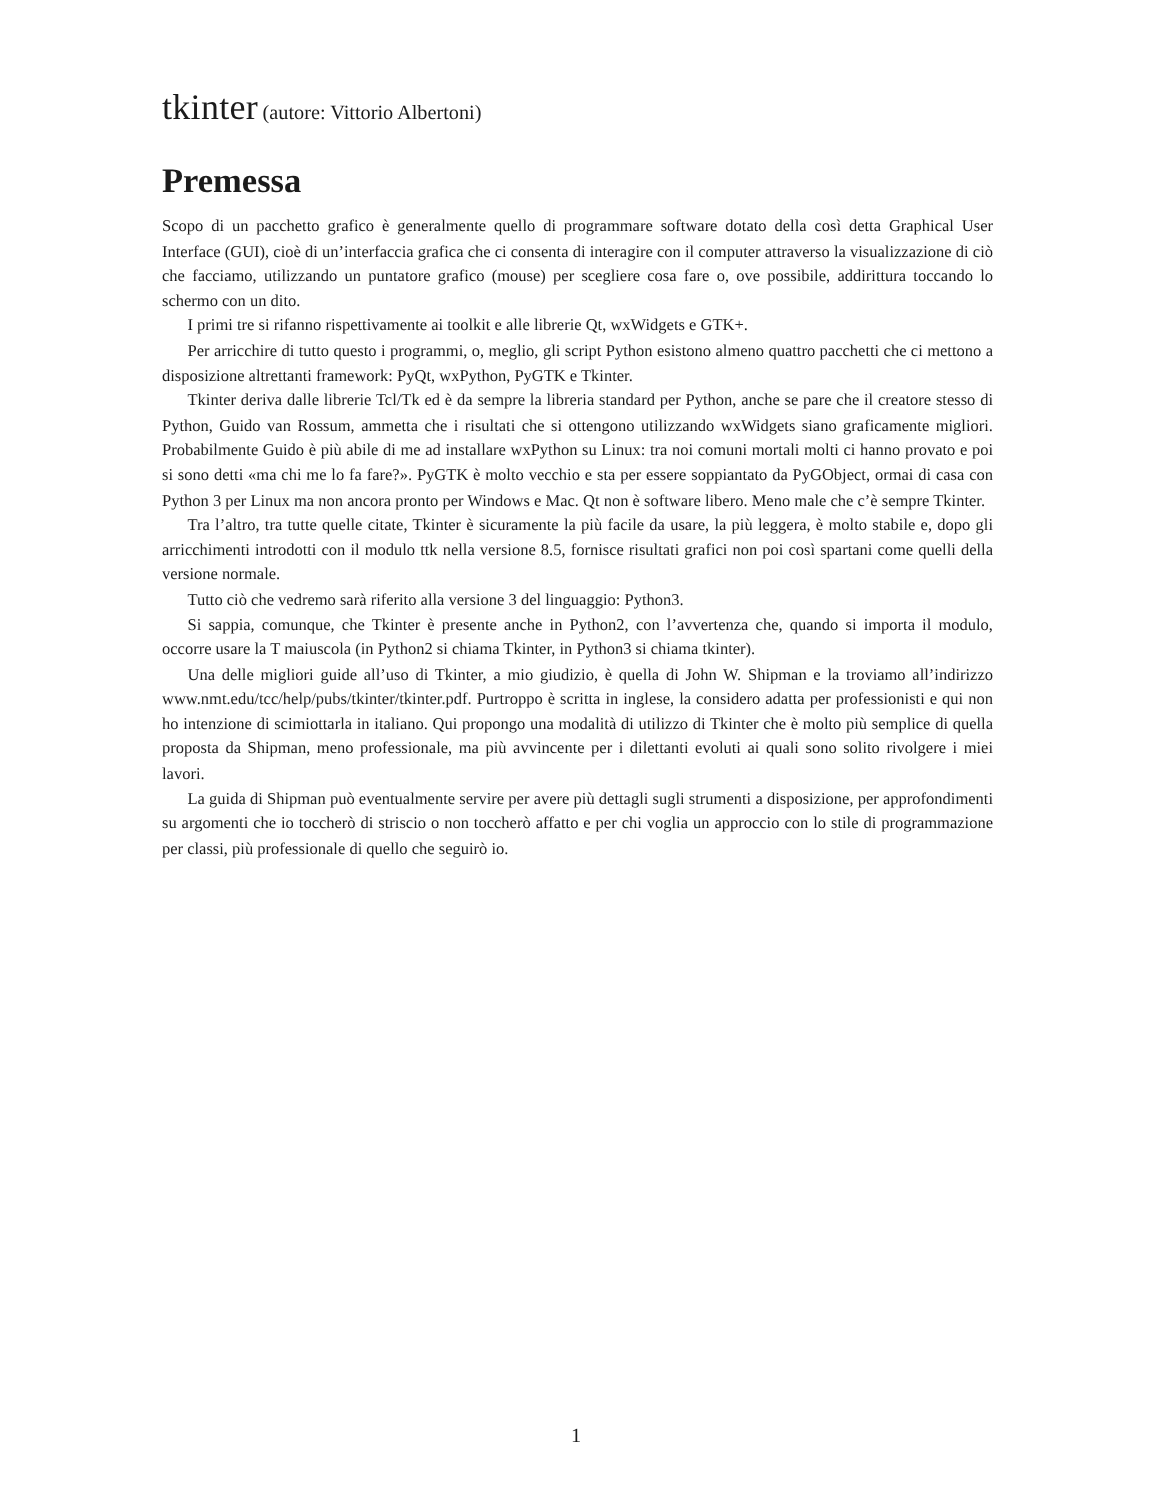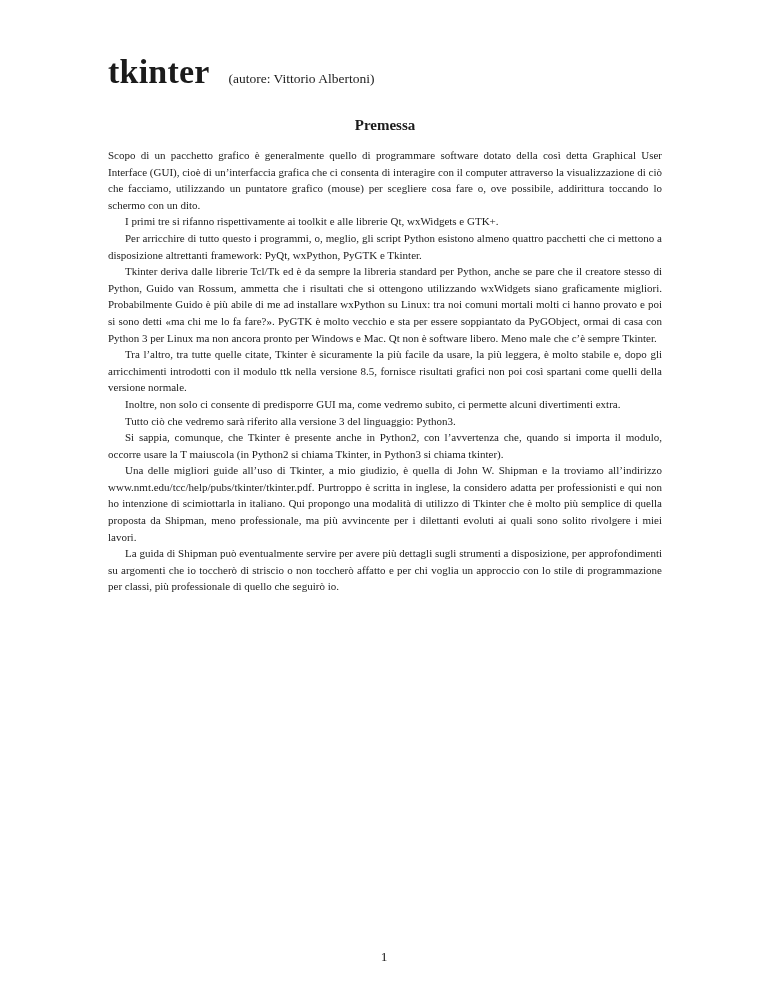--- a/index.html
+++ b/index.html
@@ -21,35 +21,34 @@
     left: 108px;
     top: 56px;
     width: 554px;
   }
   .title-row {
     margin: 0;
     line-height: 32px;
     white-space: nowrap;
   }
   .doc-title {
-    font-size: 34px;
-    font-weight: bold;
+    font-size: 24px;
+    font-weight: normal;
     letter-spacing: 0.2px;
     margin-top: 40px;
   }
   .doc-author {
     font-size: 13.5px;
-    margin-left: 19px;
+    margin-left: 3px;
   }
   .section-heading {
-    font-size: 15px;
+    font-size: 23px;
     font-weight: bold;
     line-height: 18px;
     margin: 21px 0 13px 0;
-    text-align: center;
   }
   .body-par {
     margin: 0;
     font-size: 11px;
     line-height: 16.6px;
     text-align: justify;
   }
   .body-par.indent {
     text-indent: 17px;
   }
@@ -73,21 +72,20 @@
 
     <div class="title-row"><span class="doc-title">tkinter</span><span class="doc-author">(autore: Vittorio Albertoni)</span></div>
 
     <h2 class="section-heading">Premessa</h2>
 
     <p class="body-par">Scopo di un pacchetto grafico è generalmente quello di programmare software dotato della così detta Graphical User Interface (GUI), cioè di un’interfaccia grafica che ci consenta di interagire con il computer attraverso la visualizzazione di ciò che facciamo, utilizzando un puntatore grafico (mouse) per scegliere cosa fare o, ove possibile, addirittura toccando lo schermo con un dito.</p>
     <p class="body-par indent">I primi tre si rifanno rispettivamente ai toolkit e alle librerie Qt, wxWidgets e GTK+.</p>
     <p class="body-par indent">Per arricchire di tutto questo i programmi, o, meglio, gli script Python esistono almeno quattro pacchetti che ci mettono a disposizione altrettanti framework: PyQt, wxPython, PyGTK e Tkinter.</p>
     <p class="body-par indent">Tkinter deriva dalle librerie Tcl/Tk ed è da sempre la libreria standard per Python, anche se pare che il creatore stesso di Python, Guido van Rossum, ammetta che i risultati che si ottengono utilizzando wxWidgets siano graficamente migliori. Probabilmente Guido è più abile di me ad installare wxPython su Linux: tra noi comuni mortali molti ci hanno provato e poi si sono detti «ma chi me lo fa fare?». PyGTK è molto vecchio e sta per essere soppiantato da PyGObject, ormai di casa con Python 3 per Linux ma non ancora pronto per Windows e Mac. Qt non è software libero. Meno male che c’è sempre Tkinter.</p>
     <p class="body-par indent">Tra l’altro, tra tutte quelle citate, Tkinter è sicuramente la più facile da usare, la più leggera, è molto stabile e, dopo gli arricchimenti introdotti con il modulo ttk nella versione 8.5, fornisce risultati grafici non poi così spartani come quelli della versione normale.</p>
-    <p class="body-par indent">Inoltre, non solo ci consente di predisporre GUI ma, come vedremo subito, ci permette alcuni divertimenti extra.</p>
     <p class="body-par indent">Tutto ciò che vedremo sarà riferito alla versione 3 del linguaggio: Python3.</p>
     <p class="body-par indent">Si sappia, comunque, che Tkinter è presente anche in Python2, con l’avvertenza che, quando si importa il modulo, occorre usare la T maiuscola (in Python2 si chiama Tkinter, in Python3 si chiama tkinter).</p>
     <p class="body-par indent"><span>Una delle migliori guide all’uso di Tkinter, a mio giudizio, è quella di John W. Shipman e la troviamo all’indirizzo </span><span class="italic">www.nmt.edu/tcc/help/pubs/tkinter/tkinter.pdf</span><span>. Purtroppo è scritta in inglese, la considero adatta per professionisti e qui non ho intenzione di scimiottarla in italiano. Qui propongo una modalità di utilizzo di Tkinter che è molto più semplice di quella proposta da Shipman, meno professionale, ma più avvincente per i dilettanti evoluti ai quali sono solito rivolgere i miei lavori.</span></p>
     <p class="body-par indent">La guida di Shipman può eventualmente servire per avere più dettagli sugli strumenti a disposizione, per approfondimenti su argomenti che io toccherò di striscio o non toccherò affatto e per chi voglia un approccio con lo stile di programmazione per classi, più professionale di quello che seguirò io.</p>
 
   </div>
 
   <div class="page-number">1</div>
 </div>
 

